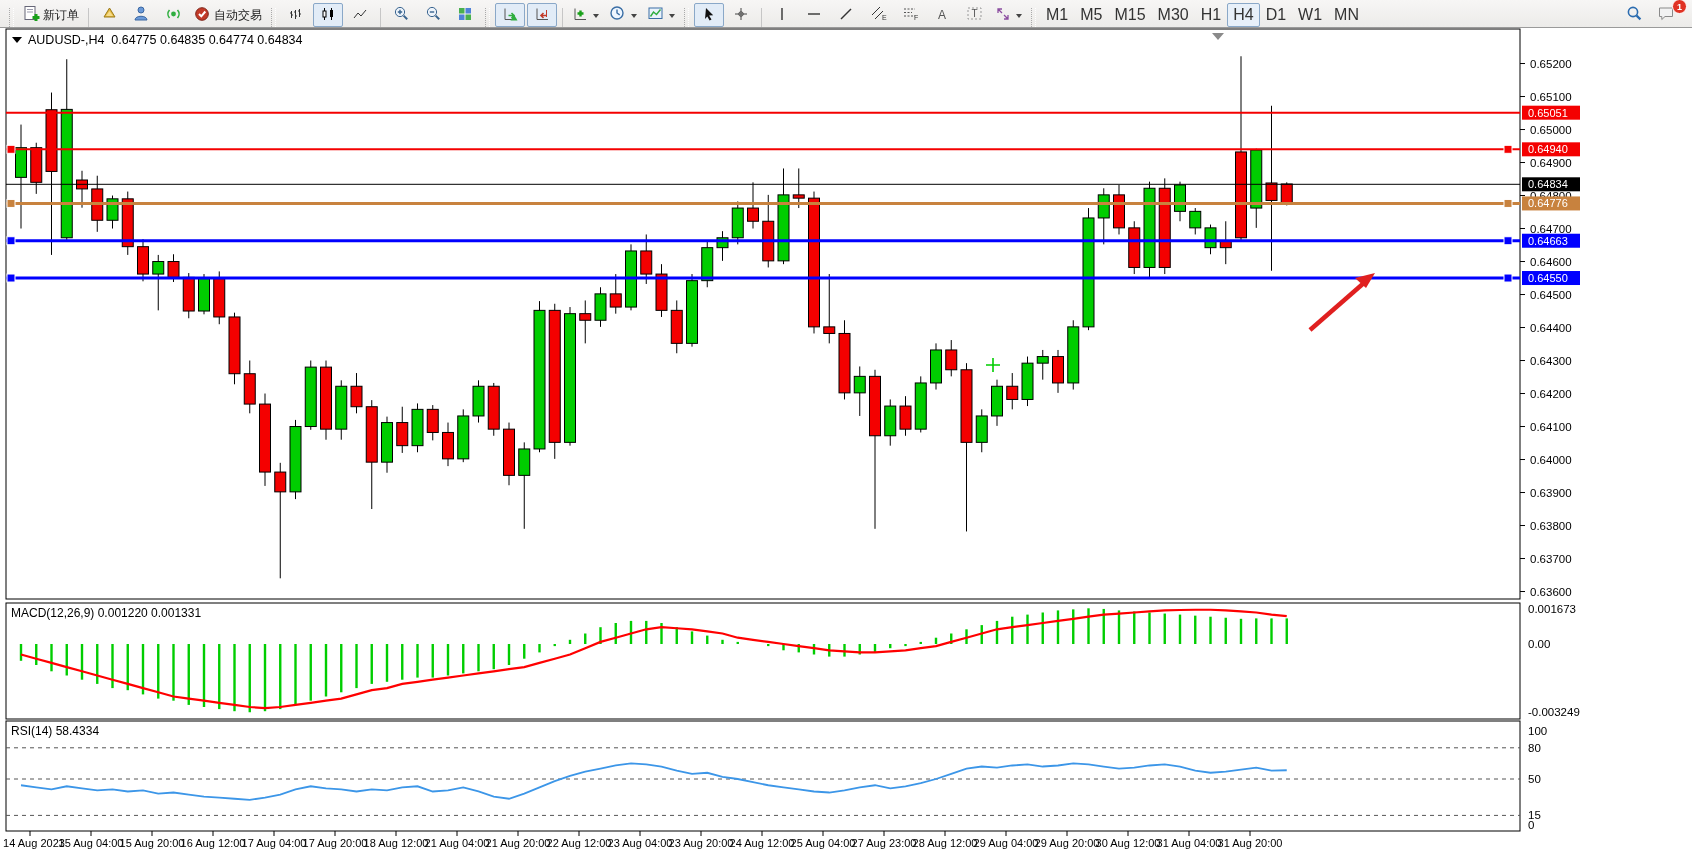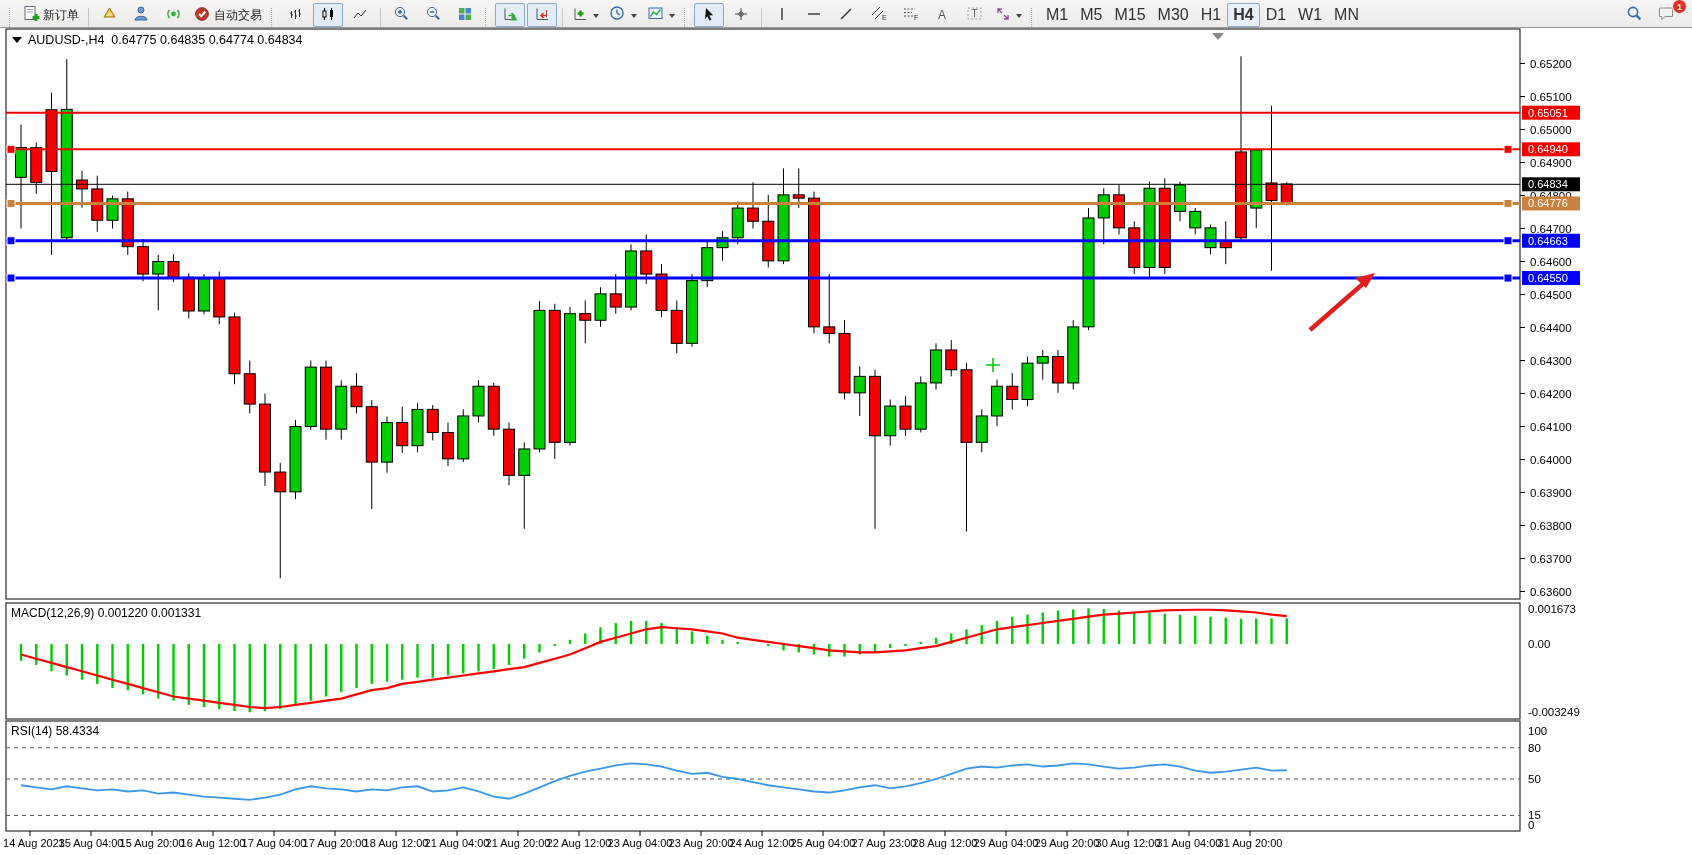--- a/index.html
+++ b/index.html
@@ -7,21 +7,21 @@
   .toolbar{height:27px;background:linear-gradient(#f7f6f5,#ecebe9);border-bottom:1px solid #9a9a9a;
     display:flex;align-items:flex-end;padding:0 5px;font-size:12px;color:#222;}
   .tbtn{height:22px;min-width:22px;display:flex;align-items:center;justify-content:center;
     padding:0 3px;margin:0 1px;border:1px solid transparent;border-radius:2px;gap:3px;cursor:default;}
   .tbtn.active{background:#e2ecf7;border:1px solid #8aa8c8;}
   .tbtn .lbl{white-space:nowrap;}
   .sep{width:1px;height:19px;background:#c6c6c6;margin:0 4px;}
   .grip{width:3px;height:19px;border-left:1px dotted #aaa;border-right:1px dotted #fff;margin:0 4px;}
   .caret{width:0;height:0;border:3px solid transparent;border-top:4px solid #444;margin-left:2px;margin-top:4px;}
   .tf{font-size:16px;padding:0 5px;height:22px;display:flex;align-items:center;border:1px solid transparent;border-radius:2px;color:#333;}
-  .tf.active{background:#e8f0f9;border:1px solid #8aa8c8;font-weight:bold;}
+  .tf.active{background:#e8f0f9;border:1px solid #8aa8c8;font-weight:normal;}
   .spacer{flex:1;}
   .chatwrap{position:relative;margin-right:6px;}
   .badge{position:absolute;top:-5px;right:-7px;background:#e03224;color:#fff;border-radius:8px;
     font-size:9px;font-weight:bold;min-width:13px;height:13px;display:flex;align-items:center;justify-content:center;border:1px solid #fff;}
   #chartwrap{position:relative;width:1692px;height:828px;background:#fff;}
   svg text{font-family:"Liberation Sans","DejaVu Sans",sans-serif;}
 </style>
 </head>
 <body>
 

